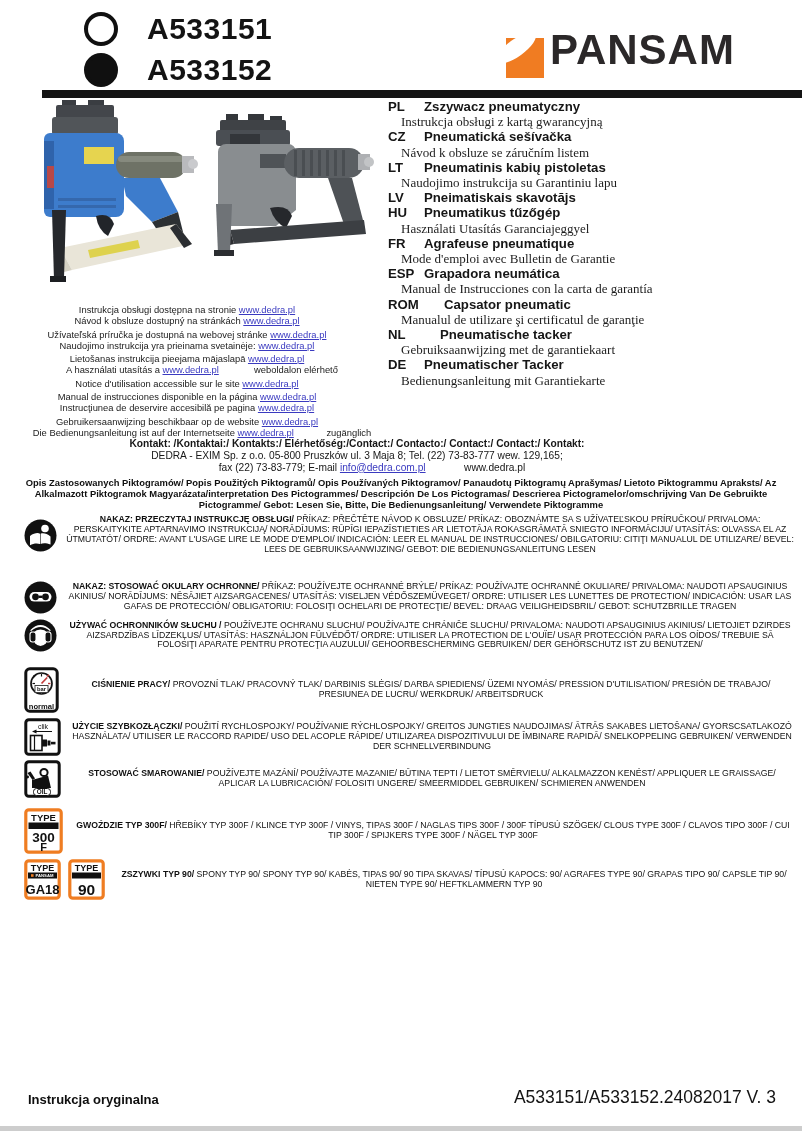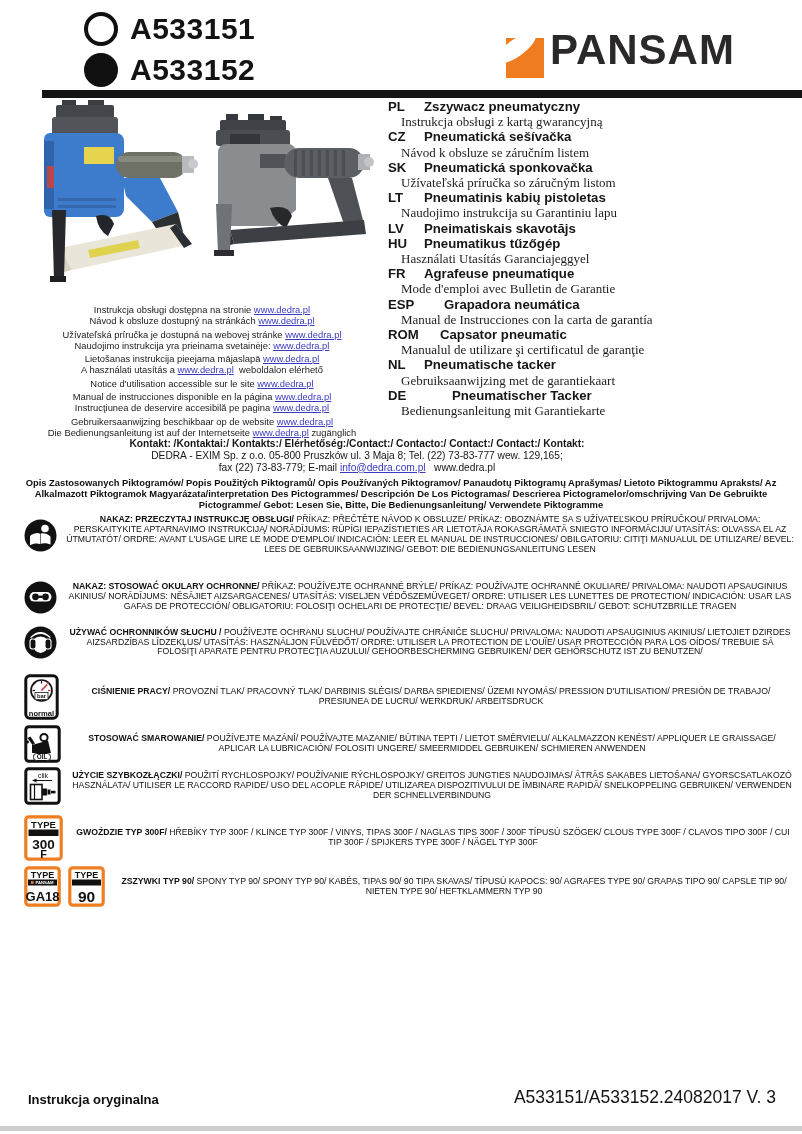--- a/index.html
+++ b/index.html
@@ -1,21 +1,21 @@
 <!DOCTYPE html>
 <html><head>
 <meta charset="utf-8">
 <style>
   html,body{margin:0;padding:0;background:#e8e8e8;}
   .page{position:relative;width:802px;height:1134px;background:#ffffff;overflow:hidden;
         font-family:"Liberation Sans",sans-serif;color:#161616;margin:0 auto;}
 
   
   .models{position:absolute;left:84px;top:8px;}
-  .model-row{display:flex;align-items:center;gap:12px;height:41px;}
+  .model-row{display:flex;align-items:center;gap:29px;height:41px;}
   .model-marker{width:34px;height:34px;border-radius:50%;border:4px solid #101010;box-sizing:border-box;background:#fff;}
   .model-marker.filled{background:#101010;}
   .model-label{font-size:30px;font-weight:bold;letter-spacing:0.5px;color:#131313;}
   .brand{position:absolute;left:496px;top:24px;display:flex;align-items:flex-start;}
   .brand-text{font-size:42px;font-weight:bold;letter-spacing:1px;color:#2b2829;line-height:52px;margin-left:2px;}
   .top-rule{position:absolute;left:42px;top:90px;width:760px;height:8px;background:#141414;}
 
   
   .product-blue{position:absolute;left:26px;top:100px;}
   .product-gray{position:absolute;left:200px;top:114px;}
@@ -34,33 +34,33 @@
   .web-lines{position:absolute;left:22px;top:304px;width:360px;text-align:center;
              font-size:9.4px;line-height:11px;color:#1b1b1b;}
   .web-line a{color:#3a3ac0;}
   .web-line:nth-of-type(3),.web-line:nth-of-type(5),.web-line:nth-of-type(7),
   .web-line:nth-of-type(8),.web-line:nth-of-type(10){margin-top:2.5px;}
 
   
   .contact{position:absolute;left:0;top:438px;width:714px;text-align:center;font-size:10.2px;line-height:11.8px;}
   .contact .h{font-weight:bold;}
   .contact a{color:#3a3ac0;}
-  .keep-space{white-space:pre;}
+  .keep-space{white-space:pre;padding-left:30px;}
 
   
   .picto-heading{position:absolute;left:8px;top:478px;width:786px;text-align:center;
                  font-weight:bold;font-size:9.4px;line-height:10.8px;color:#101010;}
 
   
   .picto-section{position:absolute;left:24px;top:514px;width:770px;}
   .picto-row{display:flex;align-items:center;gap:9px;}
   .picto-icons{display:flex;gap:7px;align-items:center;flex:0 0 auto;}
   .picto-text{margin:0;font-size:8.7px;line-height:9.9px;color:#101010;text-align:center;}
   .picto-row:nth-of-type(1){min-height:42px;margin-bottom:21px;}
-  .picto-row:nth-of-type(2){min-height:40px;margin-bottom:9px;}
+  .picto-row:nth-of-type(2){min-height:40px;margin-bottom:2px;}
   .picto-row:nth-of-type(3){min-height:32px;margin-bottom:15px;}
   .picto-row:nth-of-type(4){min-height:46px;margin-bottom:4px;}
   .picto-row:nth-of-type(5){min-height:40px;margin-bottom:2px;}
   .picto-row:nth-of-type(6){min-height:40px;margin-bottom:9px;}
   .picto-row:nth-of-type(7){min-height:46px;margin-bottom:5px;}
   .picto-row:nth-of-type(8){min-height:41px;}
 
   
   .decls{position:absolute;left:23px;top:936px;width:756px;text-align:center;
          font-size:9px;line-height:12.1px;color:#141414;}
@@ -154,24 +154,20 @@
   <div class="lang-list">
     <div class="lang-item">
         <div class="lang-title"><span class="lang-code">PL</span><span class="lang-name">Zszywacz pneumatyczny</span></div>
         <div class="lang-sub">Instrukcja obsługi z kartą gwarancyjną</div>
       </div>
       <div class="lang-item">
         <div class="lang-title"><span class="lang-code">CZ</span><span class="lang-name">Pneumatická sešívačka</span></div>
         <div class="lang-sub">Návod k obsluze se záručním listem</div>
       </div>
       <div class="lang-item">
-        <div class="lang-title"><span class="lang-code">SK</span><span class="lang-name">Pneumatická sponkovačka</span></div>
-        <div class="lang-sub">Užívateľská príručka so záručným listom</div>
-      </div>
-      <div class="lang-item">
         <div class="lang-title"><span class="lang-code">LT</span><span class="lang-name">Pneumatinis kabių pistoletas</span></div>
         <div class="lang-sub">Naudojimo instrukcija su Garantiniu lapu</div>
       </div>
       <div class="lang-item">
         <div class="lang-title"><span class="lang-code">LV</span><span class="lang-name">Pneimatiskais skavotājs</span></div>
       </div>
       <div class="lang-item">
         <div class="lang-title"><span class="lang-code">HU</span><span class="lang-name">Pneumatikus tűzőgép</span></div>
         <div class="lang-sub">Használati Utasítás Garanciajeggyel</div>
       </div>
@@ -271,48 +267,48 @@
       <text x="17.5" y="24" font-size="5.8" font-weight="bold" text-anchor="middle" fill="#111111">bar</text>
       <text x="17.5" y="41.5" font-size="7.6" font-weight="bold" text-anchor="middle" fill="#111111">normal</text>
     </svg>
         </div>
         <p class="picto-text"><b>CIŚNIENIE PRACY/</b><span> PROVOZNÍ TLAK/ PRACOVNÝ TLAK/ DARBINIS SLĖGIS/ DARBA SPIEDIENS/ ÜZEMI NYOMÁS/ PRESSION D'UTILISATION/ PRESIÓN DE TRABAJO/ PRESIUNEA DE LUCRU/ WERKDRUK/ ARBEITSDRUCK</span></p>
       </div>
       <div class="picto-row">
         <div class="picto-icons">
           <svg width="37" height="38" viewBox="0 0 37 38">
       <rect x="1.8" y="1.8" width="33.4" height="34.4" rx="3" fill="#ffffff" stroke="#111111" stroke-width="3"></rect>
-      <path d="M8,20 L24,15.5 L27,28 L8,28 Z" fill="#111111"></path>
-      <path d="M8.5,20 L3.5,13 L6.5,11.5 L11,18.5 Z" fill="#111111"></path>
-      <circle cx="20" cy="12.5" r="3.6" fill="none" stroke="#111111" stroke-width="2"></circle>
-      <circle cx="3.6" cy="17" r="1.4" fill="#111111"></circle>
-      <rect x="9.5" y="28.5" width="17" height="7" rx="3" fill="#ffffff" stroke="#111111" stroke-width="1"></rect>
-      <text x="18" y="34.2" font-size="6.4" font-weight="bold" text-anchor="middle" fill="#111111">OIL</text>
-    </svg>
-        </div>
-        <p class="picto-text"><b>STOSOWAĆ SMAROWANIE/</b><span> POUŽÍVEJTE MAZÁNÍ/ POUŽÍVAJTE MAZANIE/ BŪTINA TEPTI / LIETOT SMĒRVIELU/ ALKALMAZZON KENÉST/ APPLIQUER LE GRAISSAGE/ APLICAR LA LUBRICACIÓN/ FOLOSITI UNGERE/ SMEERMIDDEL GEBRUIKEN/ SCHMIEREN ANWENDEN</span></p>
-      </div>
-      <div class="picto-row">
-        <div class="picto-icons">
-          <svg width="37" height="38" viewBox="0 0 37 38">
-      <rect x="1.8" y="1.8" width="33.4" height="34.4" rx="3" fill="#ffffff" stroke="#111111" stroke-width="3"></rect>
       <text x="19" y="10.5" font-size="7" text-anchor="middle" fill="#111111">clik</text>
       <line x1="28" y1="13.5" x2="11" y2="13.5" stroke="#111111" stroke-width="1"></line>
       <polygon points="8,13.5 12.5,11.5 12.5,15.5" fill="#111111"></polygon>
       <rect x="6.5" y="17.5" width="11.5" height="15" fill="#ffffff" stroke="#111111" stroke-width="1.6"></rect>
       <line x1="10.5" y1="17.5" x2="10.5" y2="32.5" stroke="#111111" stroke-width="1.2"></line>
       <rect x="18" y="21.5" width="5" height="7" fill="#111111"></rect>
       <rect x="23.5" y="22.5" width="3" height="5" fill="#111111"></rect>
       <rect x="27" y="23.8" width="4.5" height="2.6" fill="#111111"></rect>
     </svg>
         </div>
         <p class="picto-text"><b>UŻYCIE SZYBKOZŁĄCZKI/</b><span> POUŽITÍ RYCHLOSPOJKY/ POUŽÍVANIE RÝCHLOSPOJKY/ GREITOS JUNGTIES NAUDOJIMAS/ ĀTRĀS SAKABES LIETOŠANA/ GYORSCSATLAKOZÓ HASZNÁLATA/ UTILISER LE RACCORD RAPIDE/ USO DEL ACOPLE RÁPIDE/ UTILIZAREA DISPOZITIVULUI DE ÎMBINARE RAPIDĂ/ SNELKOPPELING GEBRUIKEN/ VERWENDEN DER SCHNELLVERBINDUNG</span></p>
       </div>
       <div class="picto-row">
         <div class="picto-icons">
+          <svg width="37" height="38" viewBox="0 0 37 38">
+      <rect x="1.8" y="1.8" width="33.4" height="34.4" rx="3" fill="#ffffff" stroke="#111111" stroke-width="3"></rect>
+      <path d="M8,20 L24,15.5 L27,28 L8,28 Z" fill="#111111"></path>
+      <path d="M8.5,20 L3.5,13 L6.5,11.5 L11,18.5 Z" fill="#111111"></path>
+      <circle cx="20" cy="12.5" r="3.6" fill="none" stroke="#111111" stroke-width="2"></circle>
+      <circle cx="3.6" cy="17" r="1.4" fill="#111111"></circle>
+      <rect x="9.5" y="28.5" width="17" height="7" rx="3" fill="#ffffff" stroke="#111111" stroke-width="1"></rect>
+      <text x="18" y="34.2" font-size="6.4" font-weight="bold" text-anchor="middle" fill="#111111">OIL</text>
+    </svg>
+        </div>
+        <p class="picto-text"><b>STOSOWAĆ SMAROWANIE/</b><span> POUŽÍVEJTE MAZÁNÍ/ POUŽÍVAJTE MAZANIE/ BŪTINA TEPTI / LIETOT SMĒRVIELU/ ALKALMAZZON KENÉST/ APPLIQUER LE GRAISSAGE/ APLICAR LA LUBRICACIÓN/ FOLOSITI UNGERE/ SMEERMIDDEL GEBRUIKEN/ SCHMIEREN ANWENDEN</span></p>
+      </div>
+      <div class="picto-row">
+        <div class="picto-icons">
           <svg width="39" height="46" viewBox="0 0 39 46">
       <rect x="1.8" y="1.8" width="35.4" height="42.4" rx="3" fill="#ffffff" stroke="#ef7d22" stroke-width="3.2"></rect>
       <text x="19.5" y="12.5" font-size="9.5" font-weight="bold" text-anchor="middle" fill="#111111">TYPE</text>
       <rect x="4.5" y="14.5" width="30" height="6.5" fill="#111111"></rect>
       <text x="19.5" y="33.5" font-size="13.5" font-weight="bold" text-anchor="middle" fill="#111111">300</text>
       <text x="19.5" y="43" font-size="11" font-weight="bold" text-anchor="middle" fill="#111111">F</text>
     </svg>
         </div>
         <p class="picto-text"><b>GWOŹDZIE TYP 300F/</b><span> HŘEBÍKY TYP 300F / KLINCE TYP 300F / VINYS, TIPAS 300F / NAGLAS TIPS 300F / 300F TÍPUSÚ SZÖGEK/ CLOUS TYPE 300F / CLAVOS TIPO 300F / CUI TIP 300F / SPIJKERS TYPE  300F /  NÄGEL TYP 300F</span></p>
       </div>

